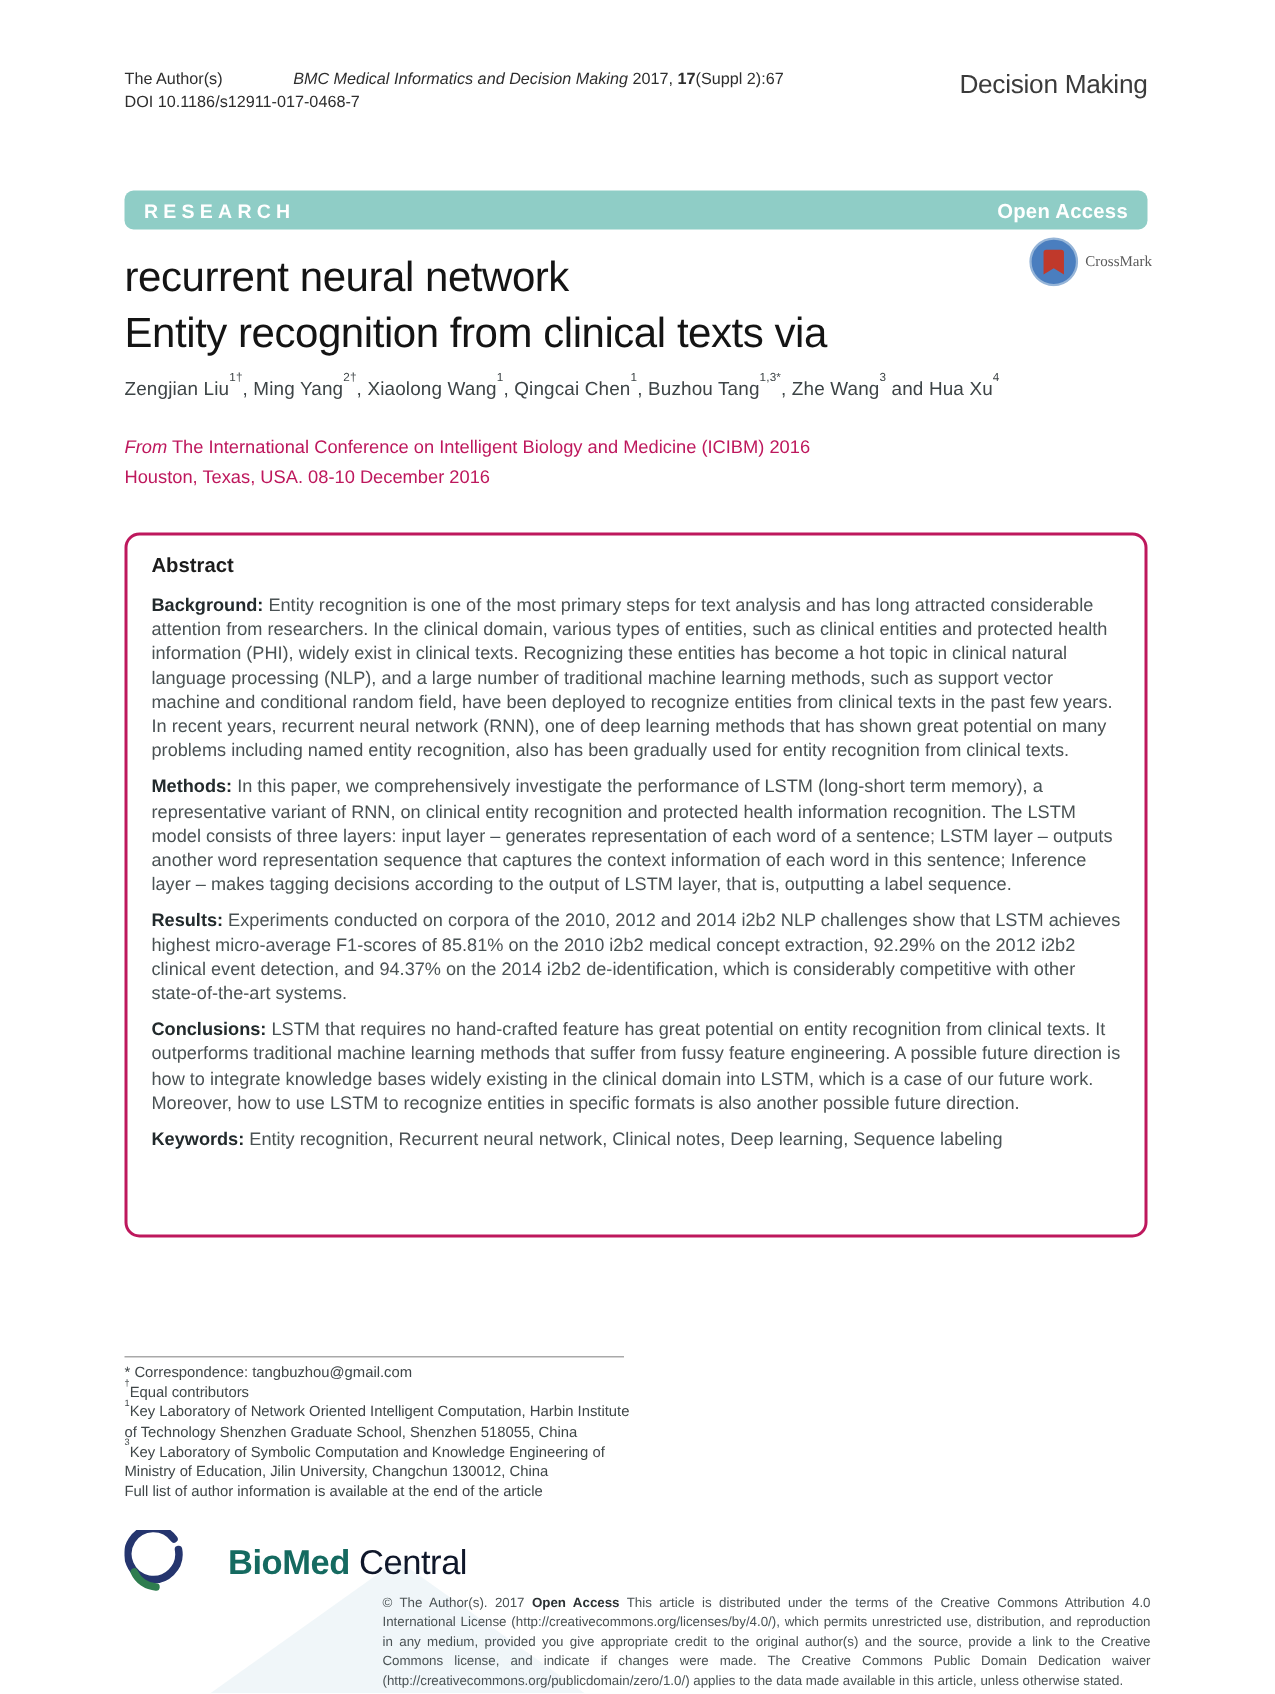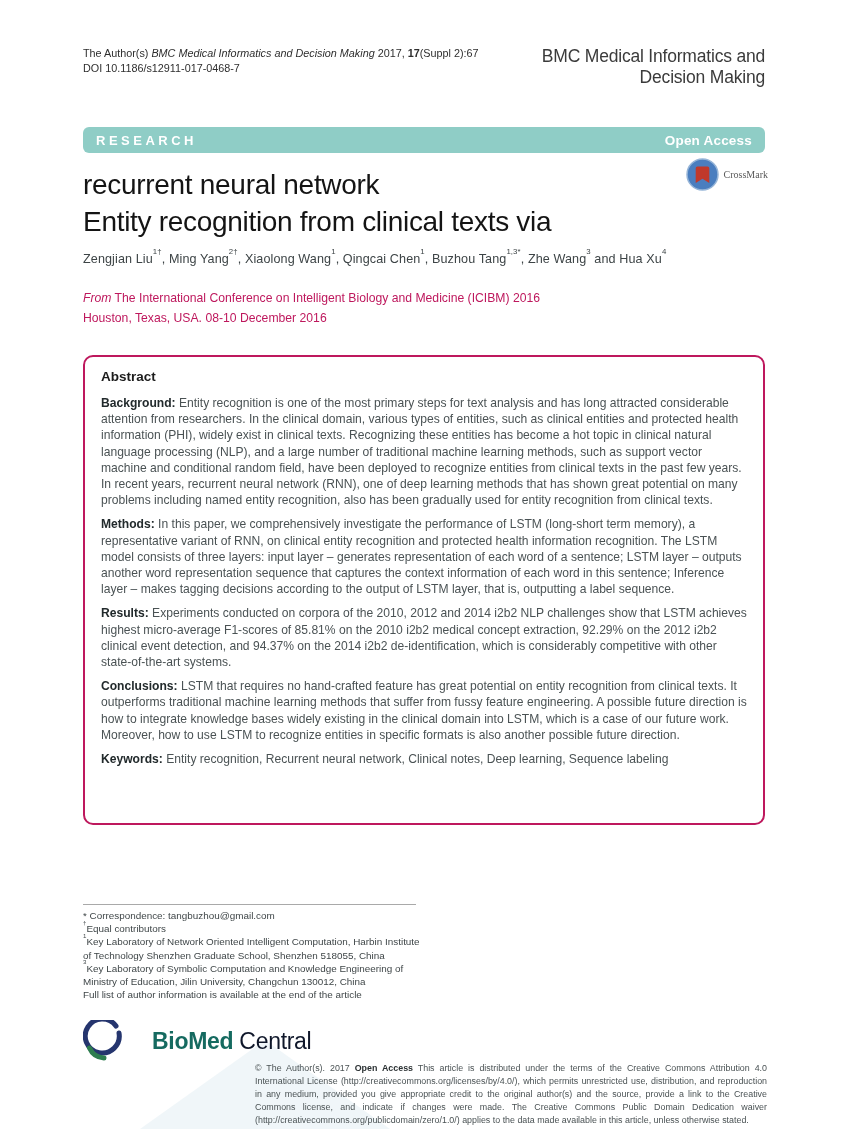--- a/index.html
+++ b/index.html
@@ -7,21 +7,21 @@
   body {
     position:relative; background:#ffffff; overflow:hidden;
     font-family:"Liberation Sans", sans-serif; color:#222;
   }
   sup { font-size:0.62em; position:relative; top:-0.5em; line-height:0; }
 
   
   .header { position:absolute; left:83px; right:85px; top:46px;
             display:flex; justify-content:space-between; align-items:flex-start; }
   .citation { font-size:10.8px; line-height:15px; color:#2e2e2e; }
-  .citation i { font-style:italic; }
+  .citation i { font-style:italic;margin-left:44px; }
   .journal-name { text-align:right; font-size:17.5px; line-height:21px;
                   color:#3b3b3b; letter-spacing:-0.2px; }
 
   
   .banner { position:absolute; left:83px; right:85px; top:127px; height:26px;
             border-radius:6px; display:flex; justify-content:space-between;
             align-items:center; padding:0 13px; color:#fff; font-weight:bold; }
   .banner .category { font-size:13px; letter-spacing:3.5px; }
   .banner .access { font-size:13.5px; letter-spacing:0.2px; }
 
@@ -76,21 +76,20 @@
 </style>
 </head>
 <body>
 
 <div class="header">
   <div class="citation">
     <div><span>The Author(s) </span><i>BMC Medical Informatics and Decision Making</i><span> 2017, </span><b>17</b><span>(Suppl 2):67</span></div>
     <div>DOI 10.1186/s12911-017-0468-7</div>
   </div>
   <div class="journal-name">
-    <div>BMC Medical Informatics and</div>
     <div>Decision Making</div>
   </div>
 </div>
 
 <div class="banner" style="background:#8fcdc6;">
   <span class="category">RESEARCH</span>
   <span class="access">Open Access</span>
 </div>
 
 <div class="title">

